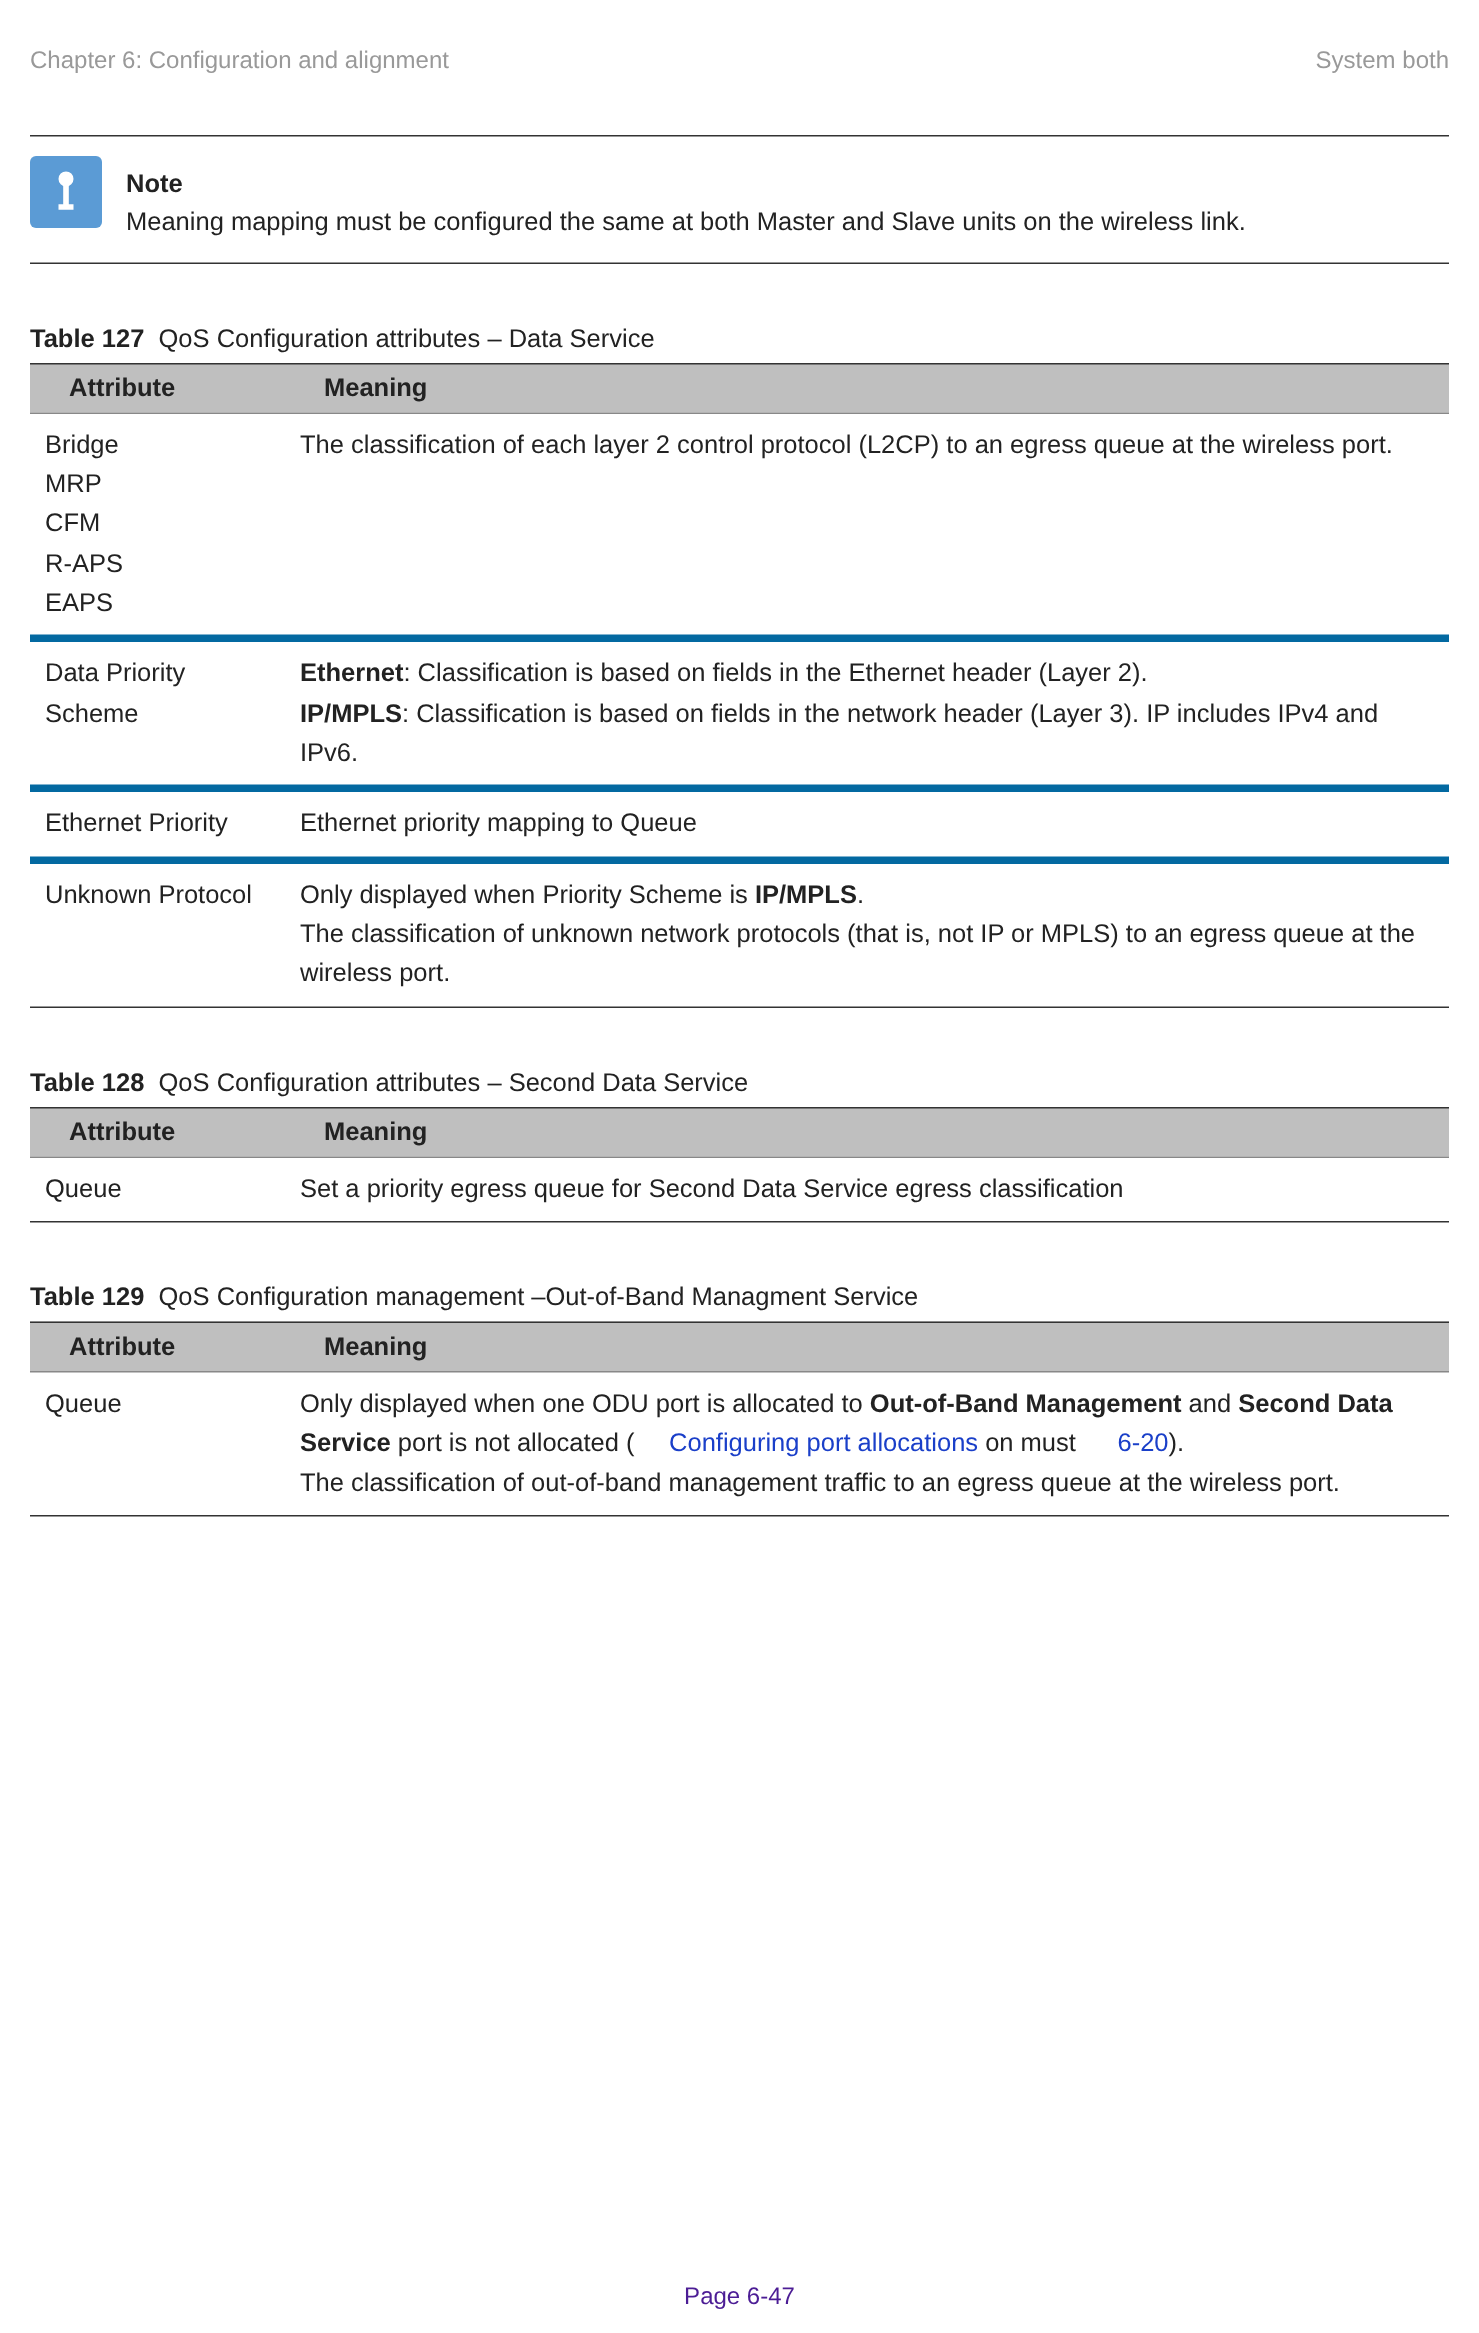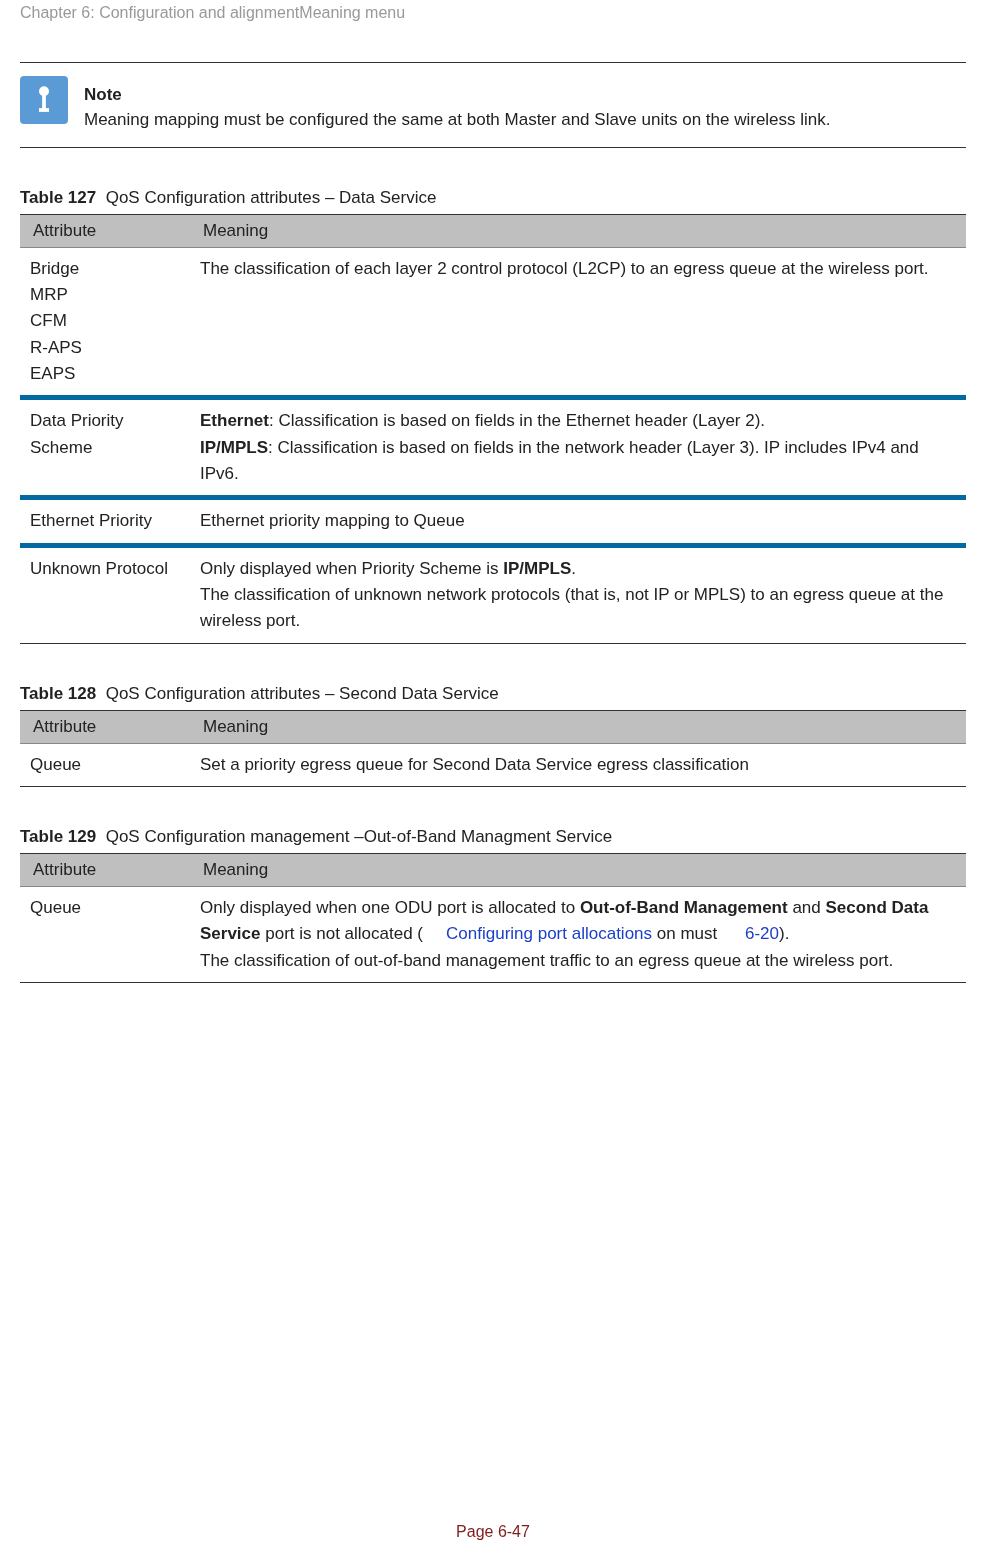--- a/index.html
+++ b/index.html
@@ -8,24 +8,25 @@
       font-size: 17px;
       color: #222;
       background: #fff;
       width: 986px;
       height: 1555px;
       position: relative;
       padding: 0 20px;
     }
     .header {
       display: flex;
-      justify-content: flex-start;
+      justify-content: space-between;
       color: #999;
       font-size: 16px;
       padding: 4px 0 40px 0;
+      margin-top: 28px;
     }
     .note-box {
       border-top: 1.5px solid #333;
       border-bottom: 1.5px solid #333;
       padding: 10px 0 14px 0;
       display: flex;
       gap: 16px;
       margin-bottom: 40px;
     }
     .note-icon {
@@ -48,51 +49,51 @@
     table.attr-table {
       width: 100%;
       border-collapse: collapse;
       margin-bottom: 40px;
       border-top: 1.5px solid #333;
       border-bottom: 1.5px solid #333;
     }
     table.attr-table th {
       background: #bfbfbf;
       text-align: left;
-      font-weight: normal;
-      padding: 6px 13px;
+      font-weight: bold;
+      padding: 6px 26px;
       border-bottom: 1px solid #888;
     }
     table.attr-table th:first-child { width: 170px; }
     table.attr-table td {
       padding: 8px 10px;
       vertical-align: top;
       border-bottom: 5px solid #0369a1;
       line-height: 1.55;
     }
     table.attr-table tr:last-child td { border-bottom: none; }
     .attr-multi { line-height: 1.9; }
     .b { font-weight: bold; }
     .link { color: #1a3fc9; margin-left: 23px; }
     .footer {
       position: absolute;
       bottom: 14px;
       left: 0;
       width: 100%;
       text-align: center;
-      color: #7f1d1d;
+      color: #4c1d95;
       font-size: 16px;
     }
   </style>
 </head>
 <body>
 
 <div class="header">
   <span>Chapter 6:  Configuration and alignment</span>
-  <span>Meaning menu</span>
+  <span>System both</span>
 </div>
 
 <div class="note-box">
   <div class="note-icon">
     <svg viewBox="0 0 24 24" fill="none" stroke="#fff" stroke-width="2">
       <circle cx="12" cy="5" r="3" fill="#fff"></circle>
       <path d="M12 8 L12 20" stroke="#fff" stroke-width="3"></path>
       <path d="M8 20 L16 20" stroke="#fff" stroke-width="3"></path>
     </svg>
   </div>

